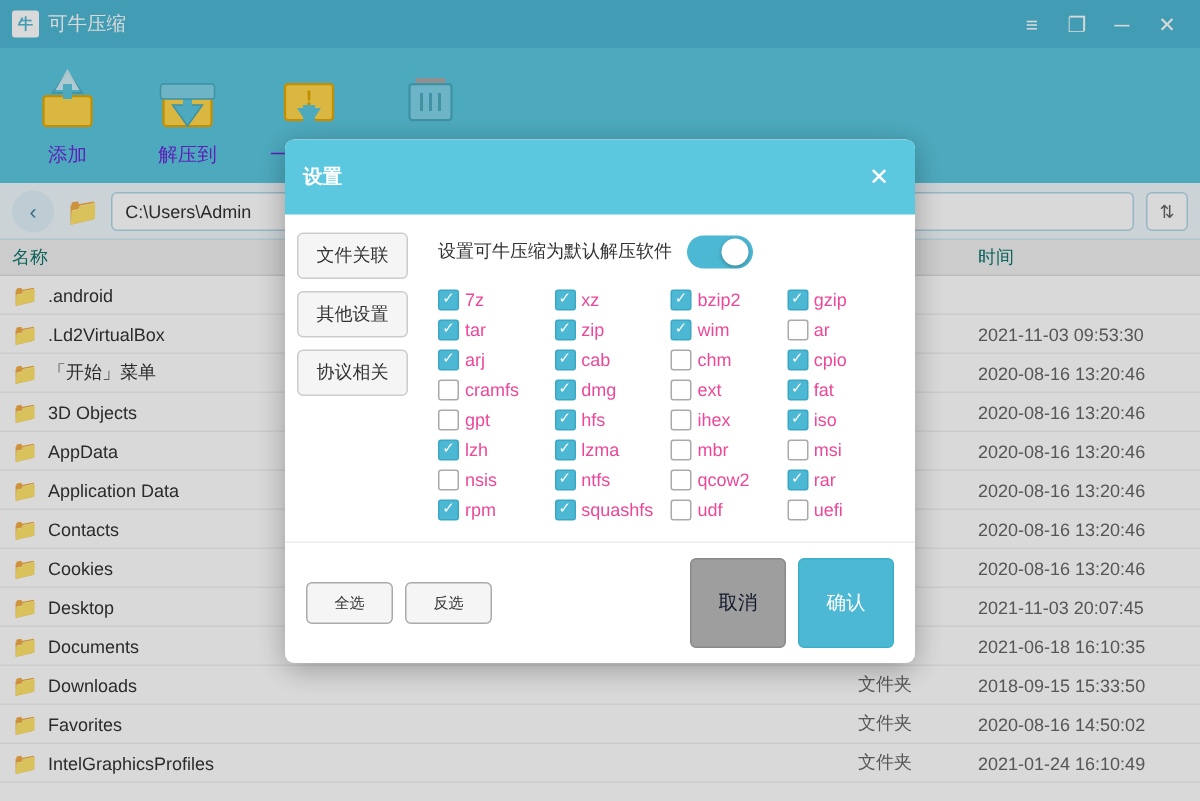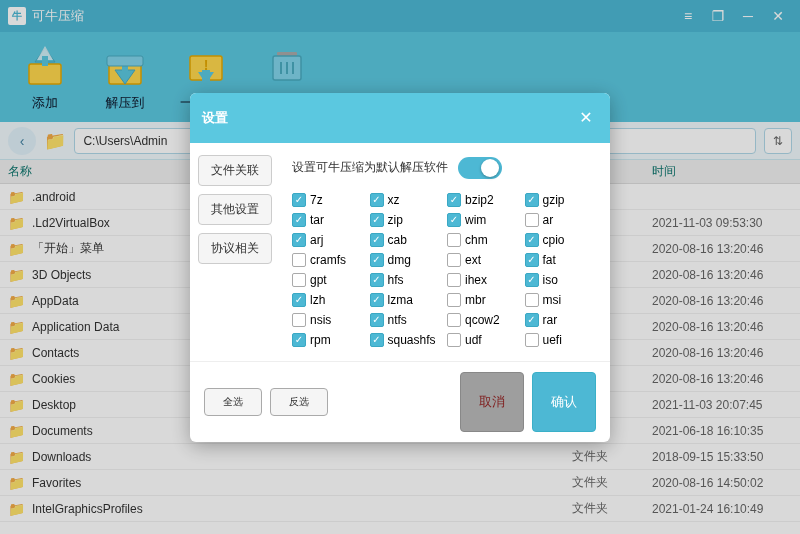--- a/index.html
+++ b/index.html
@@ -24,21 +24,21 @@
     .toolbar {
       background: #5bc8e0;
       height: 90px;
       display: flex;
       align-items: center;
       padding: 0 20px;
       gap: 30px;
     }
     .toolbar-btn { display: flex; flex-direction: column; align-items: center; gap: 4px; cursor: pointer; min-width: 50px; }
     .toolbar-btn-icon { width: 48px; height: 48px; display: flex; align-items: center; justify-content: center; }
-    .toolbar-btn-label { color: #0f172a; font-size: 13px; }
+    .toolbar-btn-label { color: #6d28d9; font-size: 13px; }
 
     
     .nav-bar {
       background: #f0f8fc;
       height: 38px;
       display: flex;
       align-items: center;
       padding: 0 8px;
       gap: 8px;
       border-bottom: 1px solid #cce8f0;
@@ -100,31 +100,31 @@
 
     .dialog-main { flex: 1; padding: 14px 12px; }
 
     
     .toggle-row { display: flex; align-items: center; gap: 10px; margin-bottom: 14px; font-size: 12px; color: #333; }
     .toggle-switch { width: 44px; height: 22px; background: #4db8d4; border-radius: 11px; position: relative; cursor: pointer; }
     .toggle-knob { width: 18px; height: 18px; background: #fff; border-radius: 50%; position: absolute; top: 2px; right: 3px; box-shadow: 0 1px 3px rgba(0,0,0,0.3); }
 
     
     .checkbox-grid { display: grid; grid-template-columns: repeat(4, 1fr); gap: 6px 4px; }
-    .checkbox-item { display: flex; align-items: flex-end; gap: 4px; font-size: 12px; color: #000000; }
+    .checkbox-item { display: flex; align-items: flex-end; gap: 4px; font-size: 12px; color: #ec4899; }
     .cb { width: 14px; height: 14px; border: 1px solid #aaa; border-radius: 2px; display: flex; align-items: center; justify-content: center; background: #fff; flex-shrink: 0; }
     .cb.checked { background: #4db8d4; border-color: #3aa8c4; }
     .cb.checked::after { content: '✓'; color: #fff; font-size: 10px; line-height: 1; }
 
     
     .dialog-footer { display: flex; align-items: center; justify-content: space-between; padding: 10px 14px; border-top: 1px solid #eee; }
     .footer-left { display: flex; gap: 8px; }
     .footer-right { display: flex; gap: 8px; }
     .btn-outline { padding: 6px 18px; border: 1px solid #aaa; border-radius: 4px; background: #f5f5f5; font-size: 10px; cursor: pointer; color: #333; }
-    .btn-cancel { padding: 6px 18px; border: 1px solid #888; border-radius: 4px; background: #9e9e9e; font-size: 13px; cursor: pointer; color: #7f1d1d; }
+    .btn-cancel { padding: 6px 18px; border: 1px solid #888; border-radius: 4px; background: #9e9e9e; font-size: 13px; cursor: pointer; color: #0f172a; }
     .btn-confirm { padding: 20px 18px; border: 1px solid #3ab0c8; border-radius: 4px; background: #4db8d4; font-size: 13px; cursor: pointer; color: #fff; }
   </style>
 </head>
 <body>
 
 <div class="title-bar">
   <div class="title-bar-left">
     <div class="title-bar-icon">牛</div>
     <span class="title-bar-title">可牛压缩</span>
   </div>

